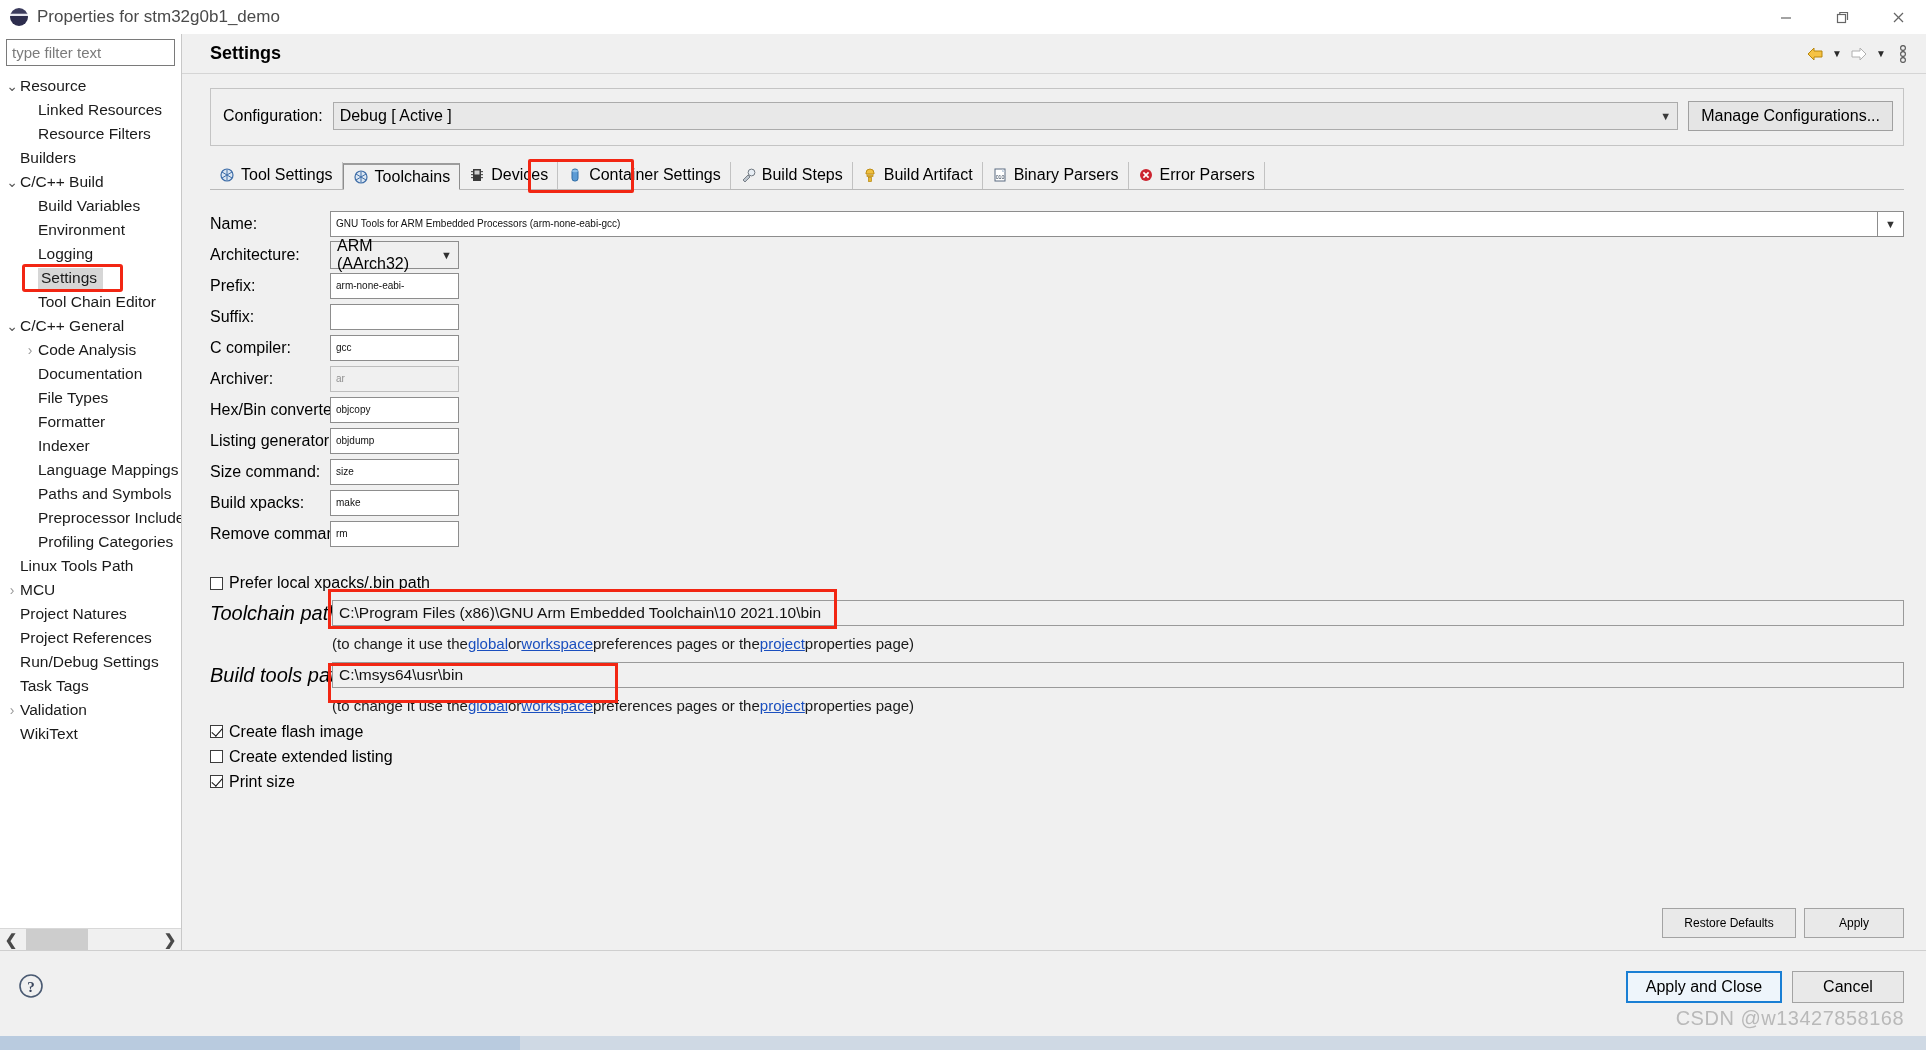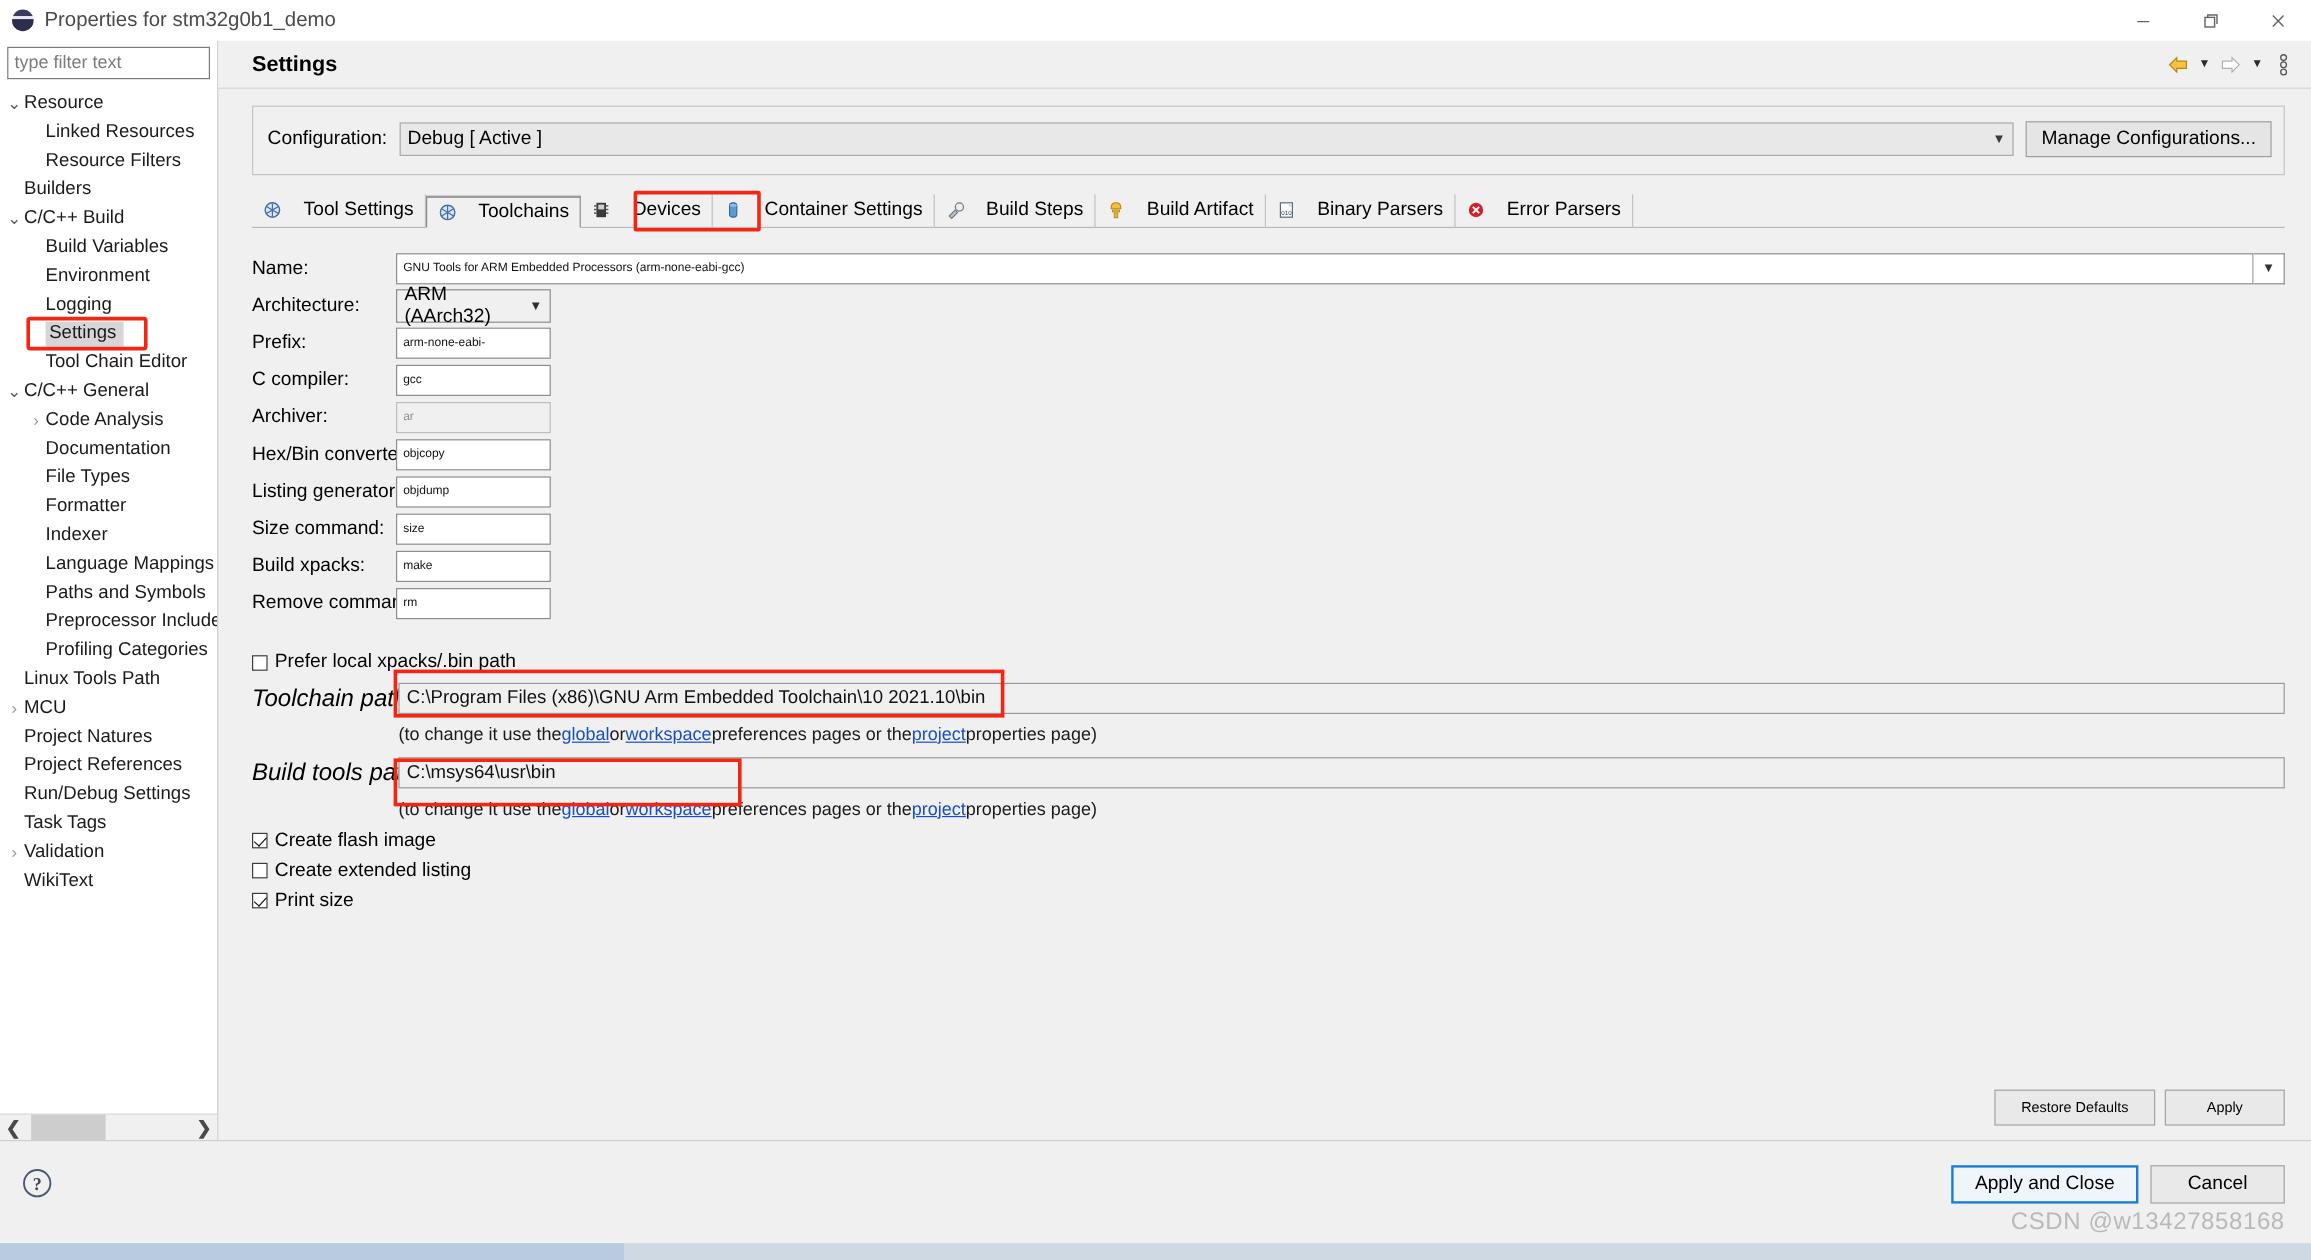--- a/index.html
+++ b/index.html
@@ -125,21 +125,21 @@
     display: flex; align-items: center; white-space: nowrap;
     font-family: "Liberation Sans", sans-serif;
   }
 
   
   #tabstrip {
     display: flex; align-items: flex-end; margin-top: 16px;
     border-bottom: 1px solid #b9b9b9; height: 28px; position: relative;
   }
   .tab {
-    display: flex; align-items: center; gap: 18px;
+    display: flex; align-items: center; gap: 6px;
     padding: 3px 9px 4px 9px; height: 27px;
     font-size: 16px; color: #000; white-space: nowrap;
     border-right: 1px solid #c2c2c2;
     background: transparent;
   }
   .tab:first-child { border-left: none; }
   .tab.active {
     background: #f0f0f0;
     border: 1px solid #8d8d8d; border-bottom: 1px solid #f0f0f0;
     border-top: 2px solid #9c9c9c;
@@ -535,20 +535,24 @@
             <span>ARM (AArch32)</span>
             <span class="arr">▼</span>
           </div>
         </div>
 
         <div class="frow">
           <div class="flabel">Prefix:</div>
           <div class="finput small">arm-none-eabi-</div>
         </div>
 
+        <div class="frow">
+          <div class="flabel">Suffix:</div>
+          <div class="finput small"></div>
+        </div>
 
         <div class="frow">
           <div class="flabel">C compiler:</div>
           <div class="finput small">gcc</div>
         </div>
 
 
         <div class="frow">
           <div class="flabel">Archiver:</div>
           <div class="finput small disabled">ar</div>

